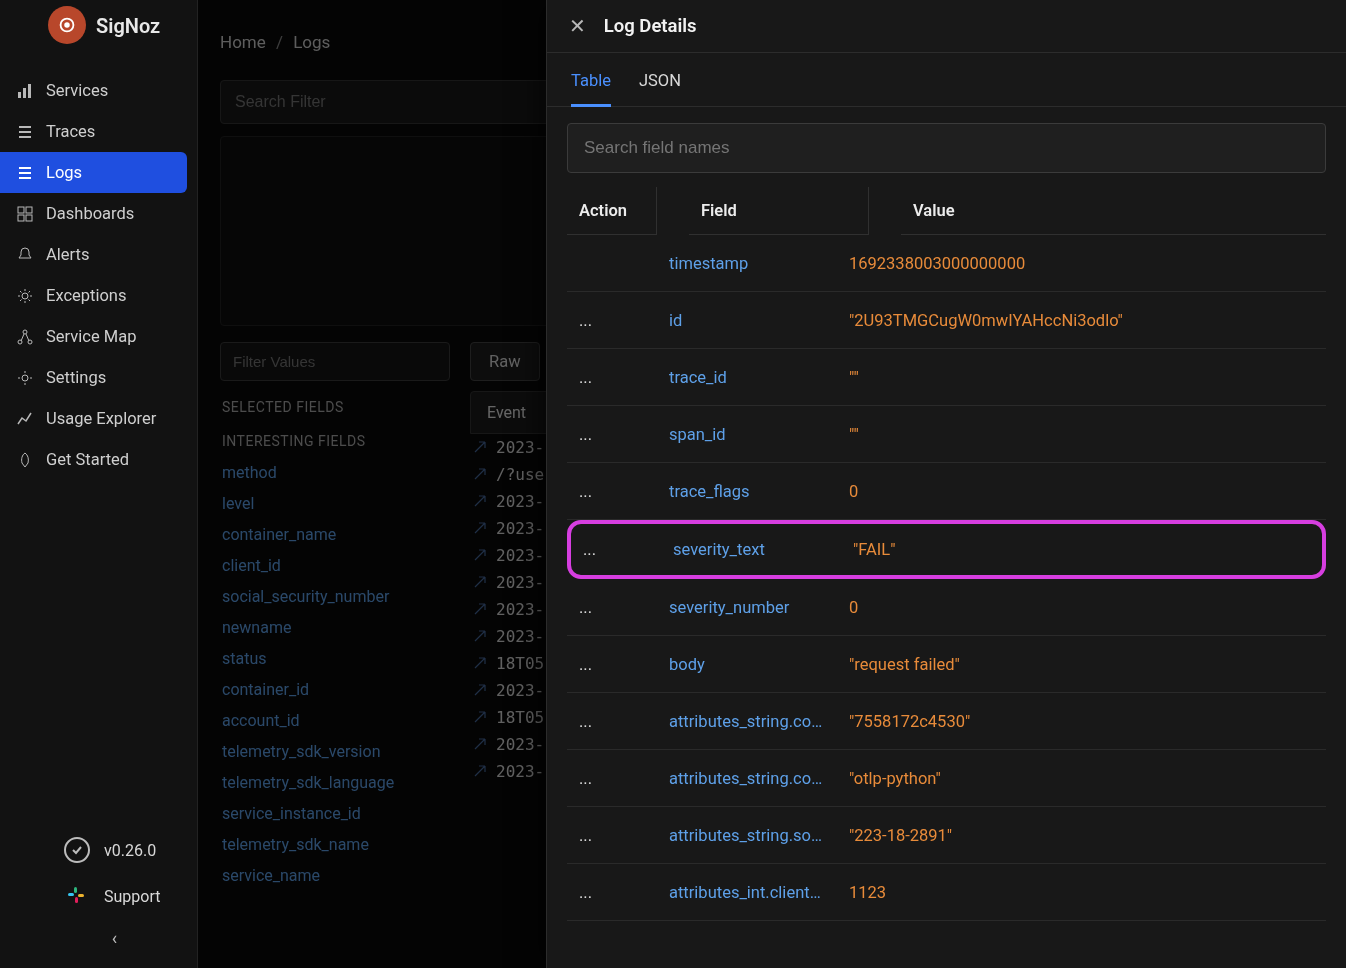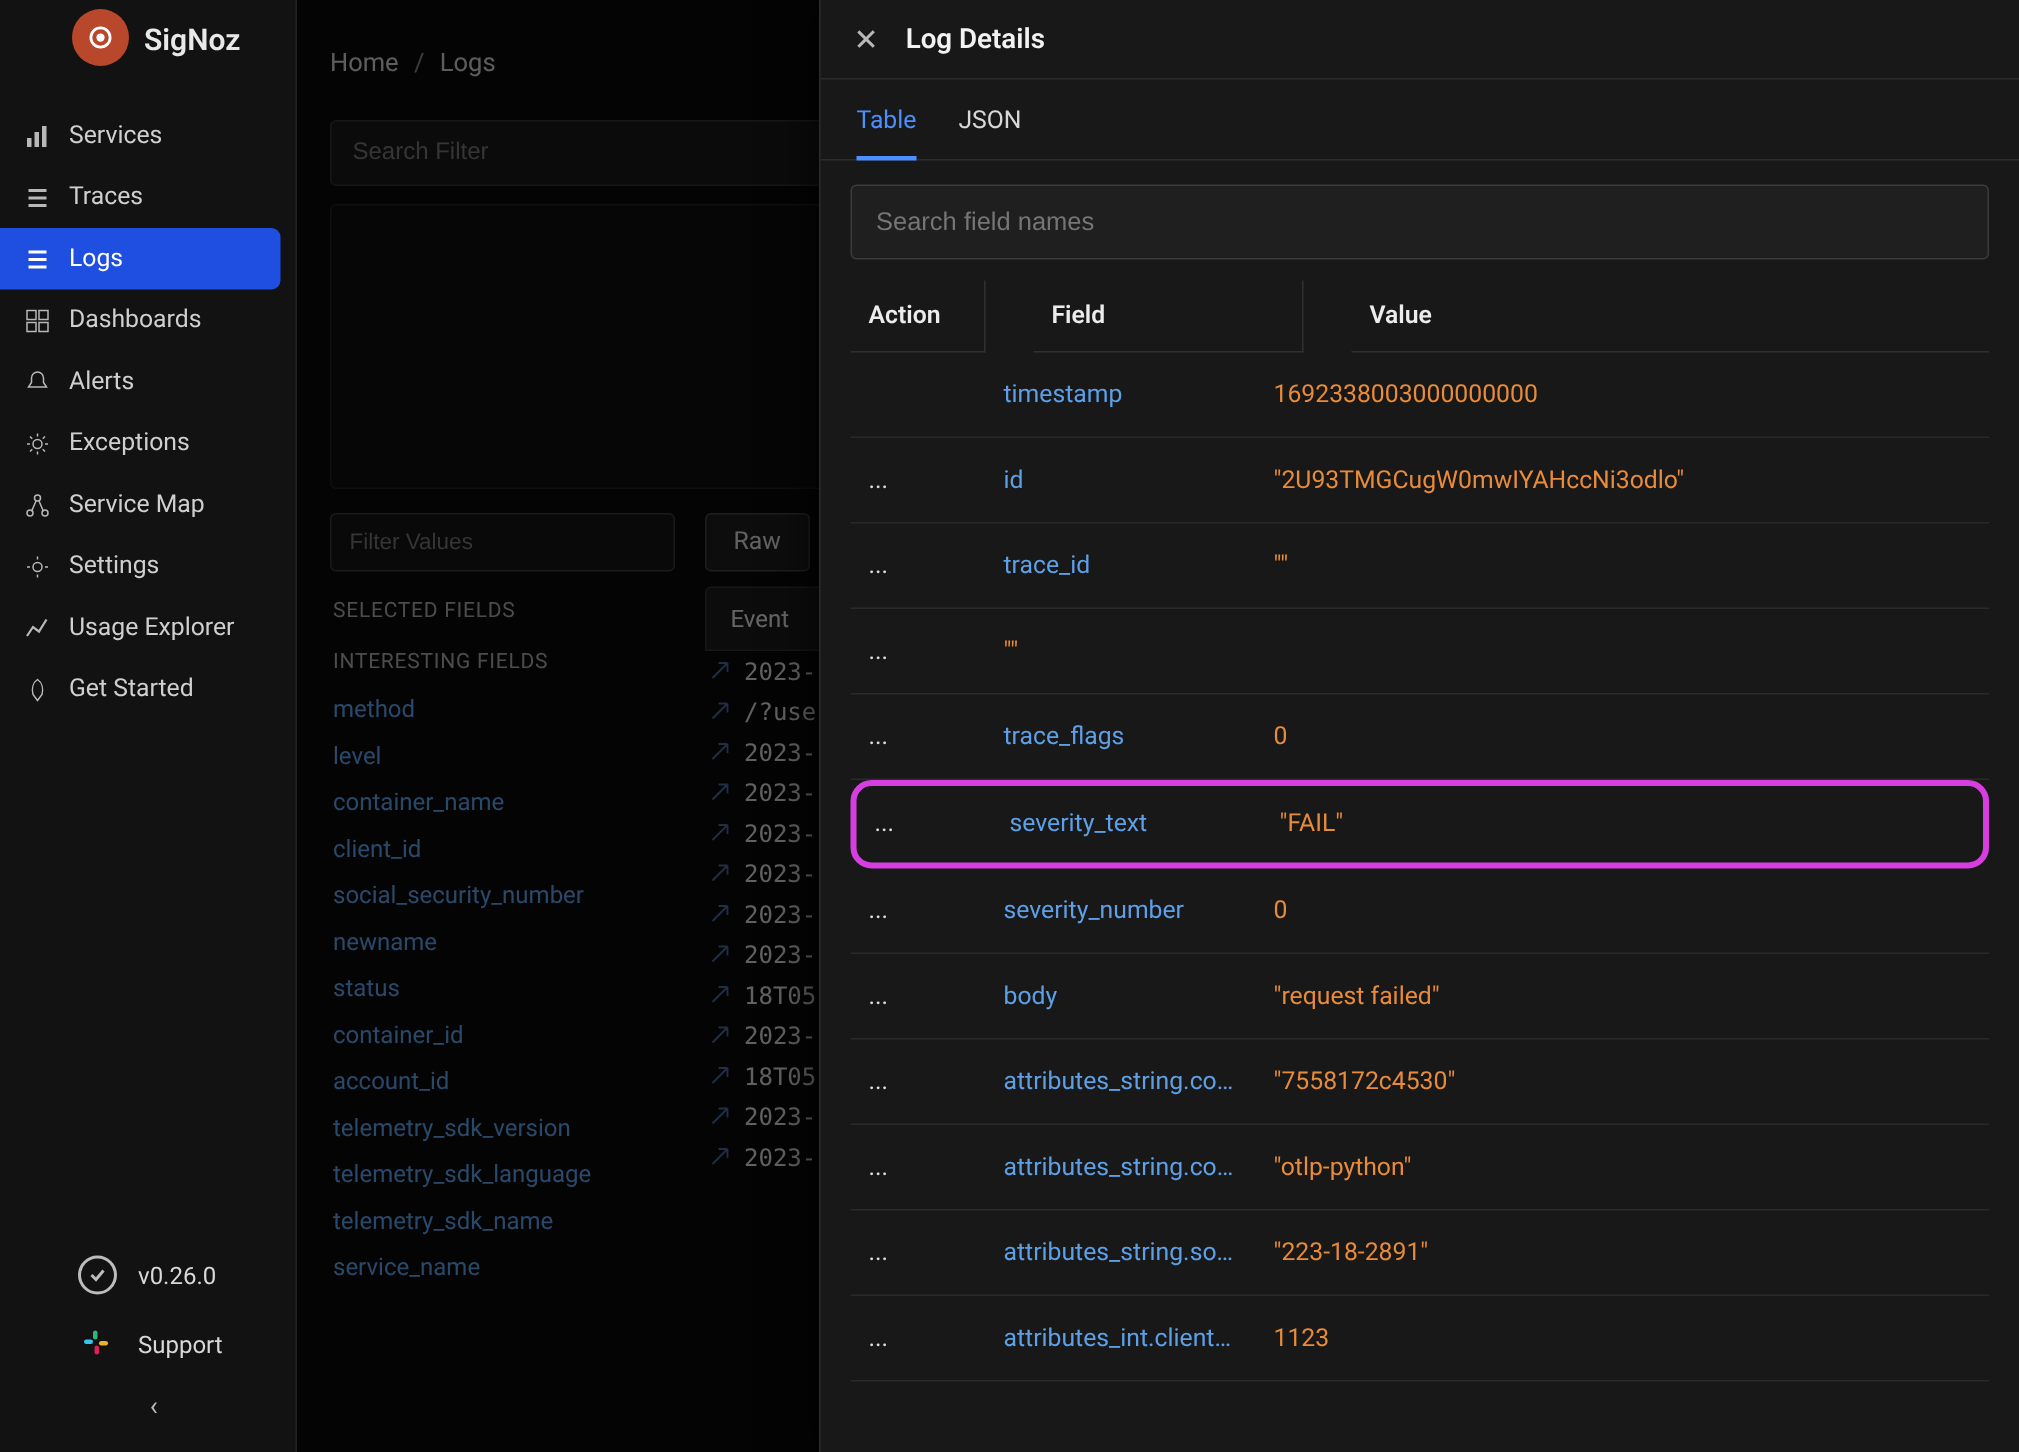--- a/index.html
+++ b/index.html
@@ -10,21 +10,21 @@
   .sidebar { position: absolute; left: 0; top: 0; width: 198px; height: 100%; background: #121212; border-right: 1px solid #222; }
   .brand { display: flex; align-items: center; gap: 10px; padding: 14px 16px 18px 48px; position: relative; }
   .brand-logo { position: absolute; left: 48px; top: 6px; width: 38px; height: 38px; background: #b8472b; border-radius: 50%; display: flex; align-items: center; justify-content: center; }
   .brand-logo svg { width: 22px; height: 22px; }
   .brand-text { margin-left: 48px; font-size: 20px; font-weight: 600; color: #e8e8e8; }
   .nav { margin-top: 14px; }
   .nav-item { display: flex; align-items: center; gap: 12px; padding: 11px 16px; color: #cfcfcf; font-size: 16.5px; cursor: pointer; }
   .nav-item.active { background: #1f4fe0; color: #fff; border-radius: 0 6px 6px 0; margin-right: 10px; }
   .nav-item .ic { width: 18px; height: 18px; display: inline-flex; align-items: center; justify-content: center; color: #b8b8b8; }
   .nav-item.active .ic { color: #fff; }
-  .sidebar-bottom { position: absolute; bottom: 20px; left: 4px; width: 100%; padding: 0 16px; }
+  .sidebar-bottom { position: absolute; bottom: 20px; left: 16px; width: 100%; padding: 0 16px; }
   .sb-row { display: flex; align-items: center; gap: 14px; padding: 10px 0; color: #d8d8d8; font-size: 16px; }
   .sb-row .circ { width: 26px; height: 26px; border: 2px solid #bcbcbc; border-radius: 50%; display:flex; align-items:center; justify-content:center; margin-left: 32px;}
   .sb-row .slack { width: 26px; height: 26px; margin-left: 32px;}
   .collapse-caret { text-align: center; color: #bbb; margin-top: 8px; font-size: 18px;}
 
   
   .main { position: absolute; left: 198px; top: 0; right: 0; height: 100%; background: #0a0a0a; }
   .breadcrumb { padding: 32px 22px 0 22px; color: #cfcfcf; font-size: 17px; }
   .breadcrumb .sep { margin: 0 6px; color: #888; }
   .search-filter { margin: 28px 22px 0 22px; }
@@ -224,20 +224,21 @@
             <div class="field-link">level</div>
             <div class="field-link">container_name</div>
             <div class="field-link">client_id</div>
             <div class="field-link">social_security_number</div>
             <div class="field-link">newname</div>
             <div class="field-link">status</div>
             <div class="field-link">container_id</div>
             <div class="field-link">account_id</div>
             <div class="field-link">telemetry_sdk_version</div>
             <div class="field-link">telemetry_sdk_language</div>
+            <div class="field-link">service_instance_id</div>
             <div class="field-link">telemetry_sdk_name</div>
             <div class="field-link">service_name</div>
           </div>
       </div>
       <div class="events-col">
         <div class="raw-pill">Raw</div>
         <div class="event-header">Event</div>
         <div class="events-list" id="events-list">
             <div class="ev-row">
               <span class="arrow">
@@ -377,20 +378,21 @@
               <div class="cell-field">id</div>
               <div class="cell-value">"2U93TMGCugW0mwIYAHccNi3odlo"</div>
             </div>
             <div class="tbl-row">
               <div class="cell-action">...</div>
               <div class="cell-field">trace_id</div>
               <div class="cell-value">""</div>
             </div>
             <div class="tbl-row">
               <div class="cell-action">...</div>
+              <div class="cell-field">span_id</div>
               <div class="cell-value">""</div>
             </div>
             <div class="tbl-row">
               <div class="cell-action">...</div>
               <div class="cell-field">trace_flags</div>
               <div class="cell-value">0</div>
             </div>
             <div class="tbl-row highlight-box">
               <div class="cell-action">...</div>
               <div class="cell-field">severity_text</div>

